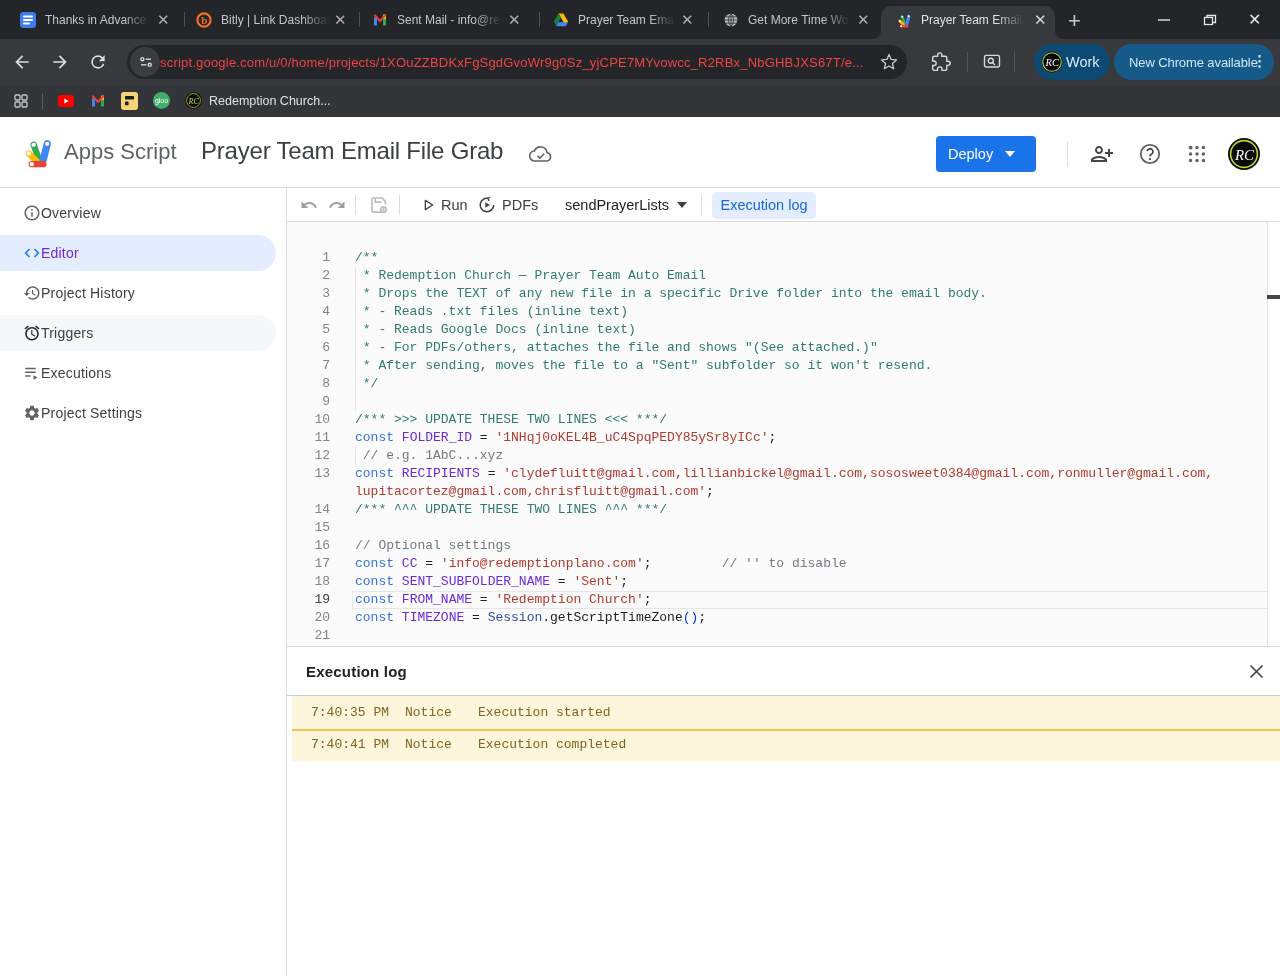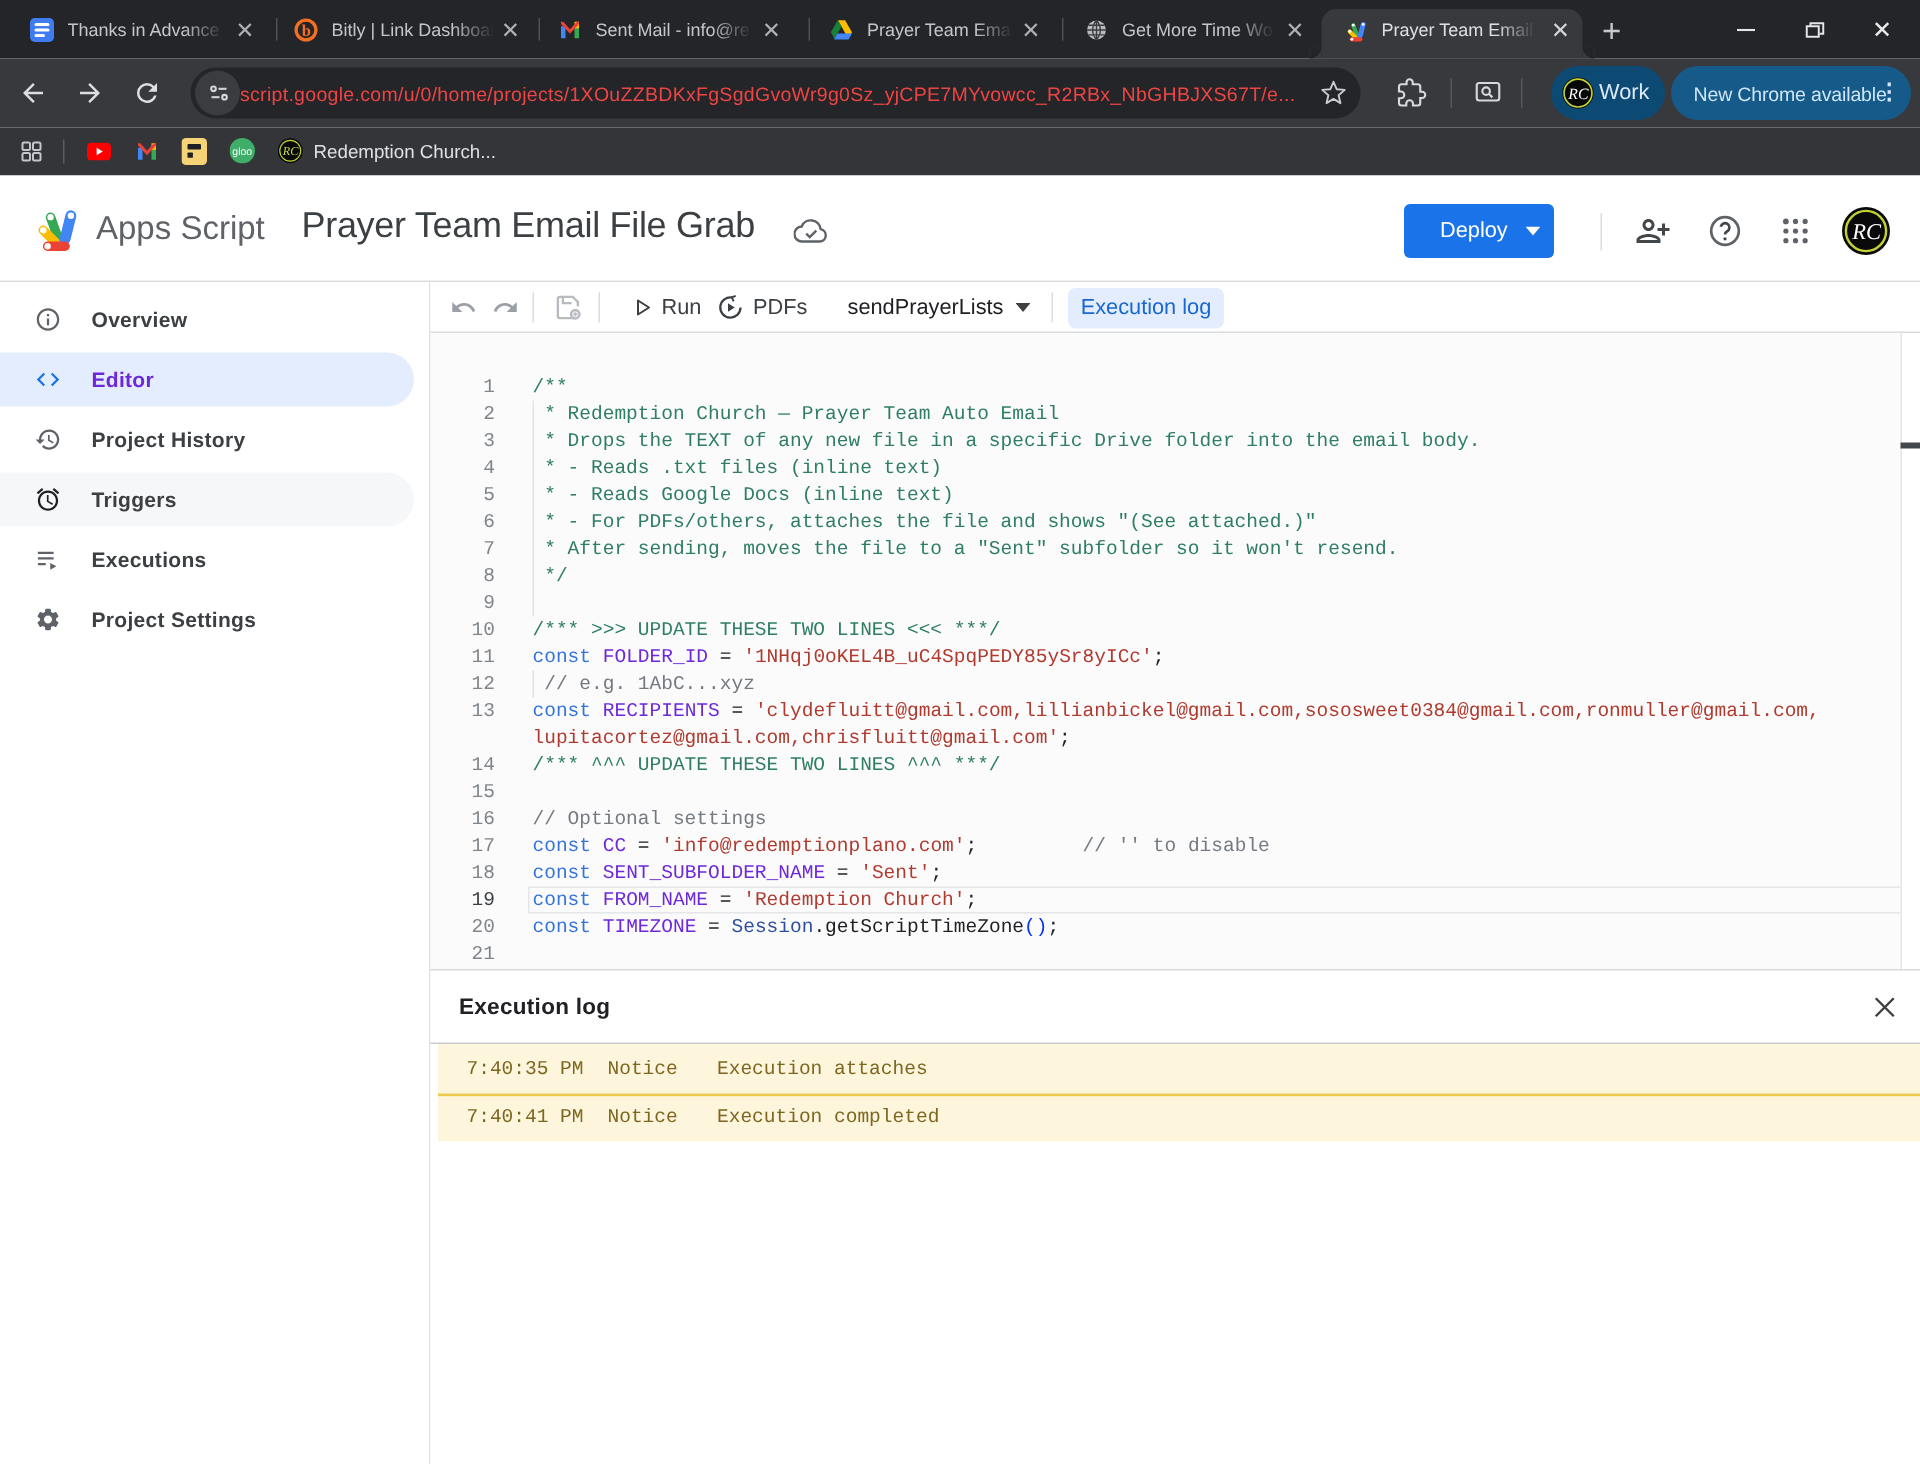--- a/index.html
+++ b/index.html
@@ -9,21 +9,21 @@
 .tabtitle{font-size:12px;color:#c3c6ca;white-space:nowrap;overflow:hidden;
  -webkit-mask-image:linear-gradient(90deg,#000 72%,transparent 97%);
  mask-image:linear-gradient(90deg,#000 72%,transparent 97%)}
 .tx{color:#aeb1b6;font-size:15px;font-weight:400}
 .sep{width:1px;background:#4e5054}
 .mono{font-family:"Liberation Mono",monospace;font-size:13px;line-height:18px;white-space:pre}
 .cmt{color:#2e7d64}.lc{color:#747a80}.kw{color:#3473dc}.id{color:#6d28d9}
 .str{color:#b03a2e}.pl{color:#202124}.ses{color:#2c4fa0}.br{color:#0431fa}
 .ln{position:absolute;left:0;color:#80868b;font-family:"Liberation Mono",monospace;font-size:13px;line-height:18px;text-align:right}
 .sbitem{position:absolute;left:0;width:276px;height:36px;border-radius:0 18px 18px 0;display:flex;align-items:center}
-.sbtext{font-size:14px;font-weight:700;color:#3c4043;margin-left:20px;letter-spacing:.2px}
+.sbtext{font-size:14px;font-weight:400;color:#3c4043;letter-spacing:.2px}
 .sbicon{margin-left:23px;width:18px;height:18px;flex:none}
 </style>
 </head>
 <body>
 
 <div class="a" style="left:0;top:0;width:1280px;height:39px;background:#232528"></div>
 
 <div class="a" style="left:881px;top:6px;width:174px;height:33px;background:#38393c;border-radius:10px 10px 0 0"></div>
 <div class="a" style="left:873px;top:31px;width:8px;height:8px;background:#38393c"></div>
 <div class="a" style="left:873px;top:31px;width:8px;height:8px;background:#232528;border-radius:0 0 8px 0"></div>
@@ -205,21 +205,21 @@
     <circle cx="25" cy="6" r="2.2" fill="#fff"></circle>
     <circle cx="9" cy="27" r="2.2" fill="#fff"></circle>
   </svg>
 <div class="a" style="left:64px;top:139px;font-size:22px;color:#5f6368">Apps Script</div>
 <div class="a" style="left:201px;top:137px;font-size:24px;color:#3c4043;letter-spacing:-.2px">Prayer Team Email File Grab</div>
 <svg class="a" style="left:529px;top:145px" width="23" height="18" viewBox="0 0 24 19">
     <path d="M19 8.2A7 7 0 0 0 5.6 6.3 5.3 5.3 0 0 0 6 16.9h12.6a4.4 4.4 0 0 0 .4-8.7z" fill="none" stroke="#5f6368" stroke-width="1.7"></path>
     <path d="M8.8 11.3 l2.5 2.5 4.6-4.6" fill="none" stroke="#5f6368" stroke-width="1.7"></path>
   </svg>
 <div class="a" style="left:936px;top:136px;width:100px;height:36px;background:#1a73e8;border-radius:4px;color:#fff;font-size:14.5px;font-weight:500;display:flex;align-items:center">
-    <span style="margin-left:24px">Deploy</span>
+    <span style="margin-left:12px">Deploy</span>
     <svg style="margin-left:12px" width="10" height="6" viewBox="0 0 10 6">
       <path d="M0 0 L10 0 L5 6 Z" fill="#fff"></path>
     </svg>
   </div>
 <div class="a" style="left:1067px;top:142px;width:1px;height:25px;background:#dadce0"></div>
 <svg class="a" style="left:1090px;top:142px" width="24" height="24" viewBox="0 0 24 24" fill="#44474a">
     <path d="M9 12c2.21 0 4-1.79 4-4s-1.79-4-4-4-4 1.79-4 4 1.79 4 4 4zm0-6c1.1 0 2 .9 2 2s-.9 2-2 2-2-.9-2-2 .9-2 2-2zm0 8c-2.67 0-8 1.34-8 4v2h16v-2c0-2.66-5.33-4-8-4zm-6 4c.22-.72 3.31-2 6-2 2.7 0 5.8 1.29 6 2H3zm17-8V7h-2v3h-3v2h3v3h2v-3h3v-2h-3z"></path>
   </svg>
 <svg class="a" style="left:1138px;top:142px" width="24" height="24" viewBox="0 0 24 24" fill="none" stroke="#5f6368" stroke-width="1.8">
     <circle cx="12" cy="12" r="9.2"></circle>
@@ -367,17 +367,17 @@
 <div class="a" style="left:19px;top:16px;font-size:15px;font-weight:700;color:#202124;letter-spacing:.2px">Execution log</div>
 <svg class="a" style="left:962px;top:17px" width="15" height="15" viewBox="0 0 15 15">
       <path d="M1.5 1.5 L13.5 13.5 M13.5 1.5 L1.5 13.5" stroke="#3c4043" stroke-width="1.6"></path>
     </svg>
 <div class="a" style="left:0;top:48px;width:993px;height:1px;background:#c9ccd1"></div>
 <div class="a" style="left:5px;top:49px;width:988px;height:33px;background:#fdf5dc"></div>
 <div class="a" style="left:5px;top:82px;width:988px;height:2px;background:#eec94f"></div>
 <div class="a" style="left:5px;top:84px;width:988px;height:30px;background:#fdf5dc"></div>
 <div class="mono a" style="left:24px;top:57px;color:#7d661f">7:40:35 PM</div>
 <div class="mono a" style="left:118px;top:57px;color:#7d661f">Notice</div>
-<div class="mono a" style="left:191px;top:57px;color:#7d661f">Execution attaches</div>
+<div class="mono a" style="left:191px;top:57px;color:#7d661f">Execution started</div>
 <div class="mono a" style="left:24px;top:89px;color:#7d661f">7:40:41 PM</div>
 <div class="mono a" style="left:118px;top:89px;color:#7d661f">Notice</div>
 <div class="mono a" style="left:191px;top:89px;color:#7d661f">Execution completed</div>
 </div>
 
 </body></html>

